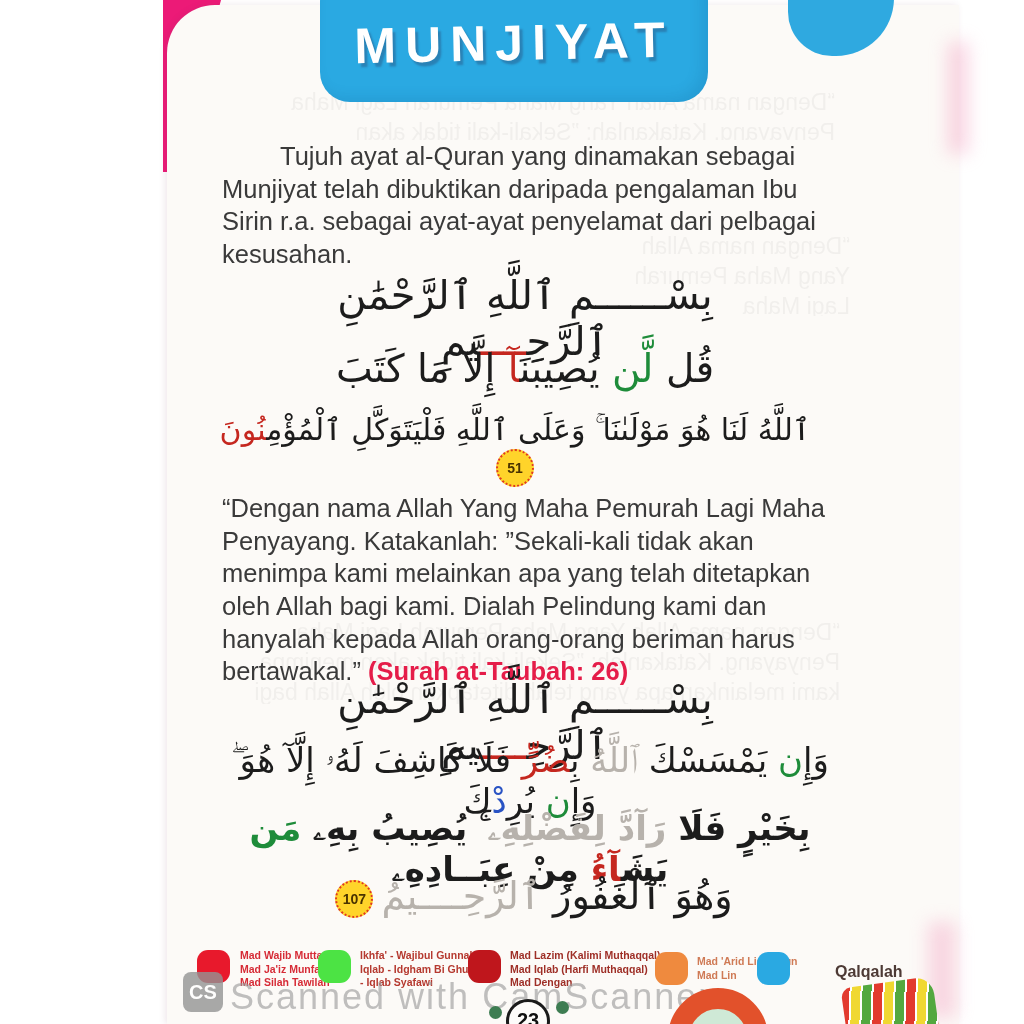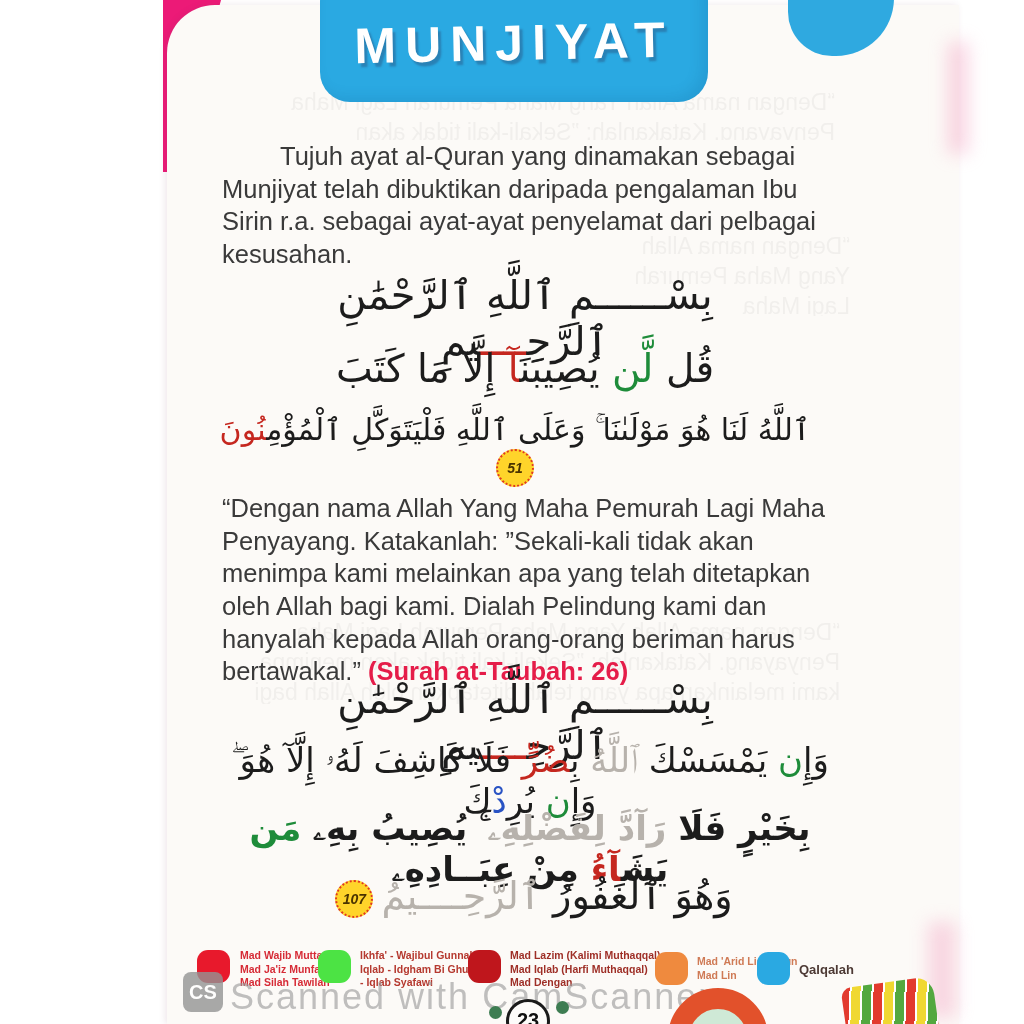--- a/index.html
+++ b/index.html
@@ -41,29 +41,29 @@
   #v1l2 { left:212px; top:412px; width:606px; font-size:30px; }
   #bismillah2 { left:250px; top:676px; width:550px; font-size:40px; }
   #v2l1 { left:222px; top:740px; width:616px; font-size:34px; }
   #v2l2 { left:222px; top:808px; width:616px; font-size:34px;font-weight:bold; }
   #v2l3 { left:300px; top:874px; width:460px; font-size:38px; }
 
   .ayah-badge { display:inline-flex; align-items:center; justify-content:center;
     width:38px; height:38px; border-radius:50%; background:#ffd42a;
     border:2.5px dotted #e03a1e; color:#4a3300; font-weight:bold; font-size:14px;
     font-family:"Liberation Sans", sans-serif; vertical-align:middle;
-    margin:0 8px; direction:ltr;font-style:italic; }
+    margin:0 8px; direction:ltr; }
   .legend-dot { position:absolute; width:33px; height:33px; border-radius:11px; }
   .legend-text { position:absolute; font-size:10.5px; font-weight:bold;
     line-height:1.3; white-space:nowrap; }
   #lg1-dot { left:197px; top:950px; } #lg1-text { left:240px; top:949px; }
   #lg2-dot { left:318px; top:950px; } #lg2-text { left:360px; top:949px; }
   #lg3-dot { left:468px; top:950px; } #lg3-text { left:510px; top:949px; }
   #lg4-dot { left:655px; top:952px; } #lg4-text { left:697px; top:955px; }
-  #lg5-dot { left:757px; top:952px; } #lg5-text { left:799px; top:962px; font-size:13px; }
+  #lg5-dot { left:757px; top:952px; } #lg5-text { left:835px; top:962px; font-size:16px; }
 
   
   .wm-logo { position:absolute; left:183px; top:972px; width:40px; height:40px;
     background:#949494; opacity:.8; border-radius:8px; color:#ffffff;
     display:flex; align-items:center; justify-content:center;
     font-weight:bold; font-size:20px; }
   .wm-text { position:absolute; left:230px; top:976px; font-size:36px;
     color:#9b9b9b; opacity:.62; letter-spacing:2px; font-weight:500; }
 
   

